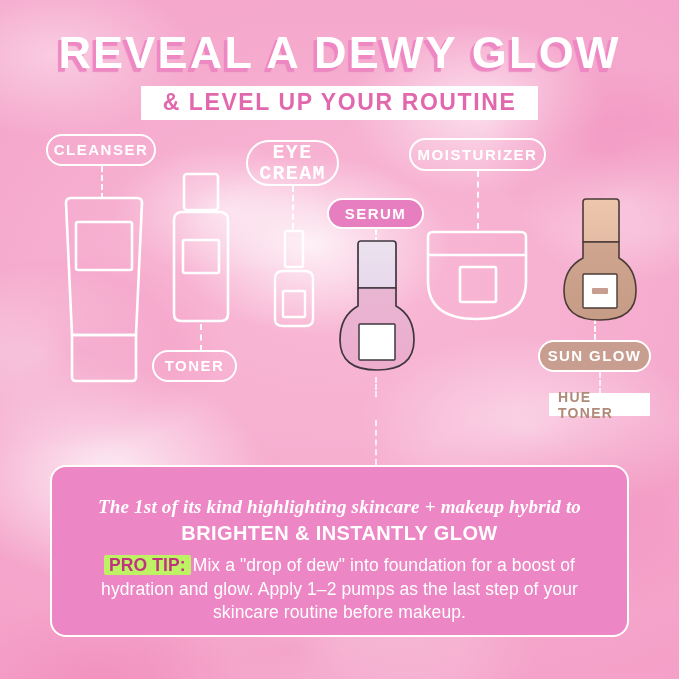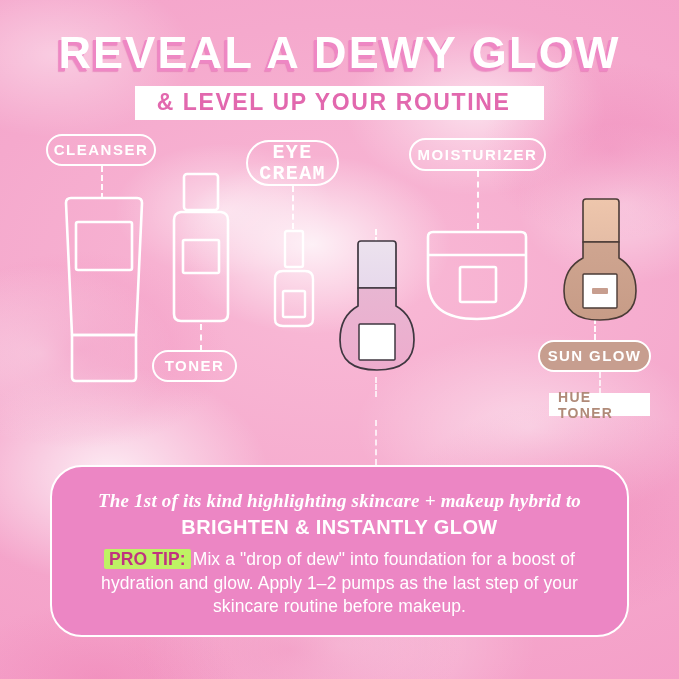--- a/index.html
+++ b/index.html
@@ -29,21 +29,21 @@
 
   
   .title-wrap{position:absolute;left:0;right:0;top:30px;text-align:center;}
   .main-title{
     font-size:45px;font-weight:700;letter-spacing:2.2px;color:#ffffff;
     line-height:1;white-space:nowrap;
     text-shadow:-3px 3px 0 #ee87c4, -3.5px 3.5px 1px rgba(224,106,173,.55);
   }
   .sub-band{
     display:inline-block;margin-top:11px;background:#ffffff;
-    padding:3px 34px 4px 22px;
+    padding:3px 22px 4px 22px;
     text-align:center;
   }
   .sub-title{
     font-size:23px;font-weight:700;letter-spacing:1.6px;color:#e268ae;
     line-height:1.18;white-space:nowrap;
   }
 
   
   .pill{
     position:absolute;display:flex;align-items:center;justify-content:center;
@@ -67,22 +67,22 @@
   }
   .dash.thin{border-left:2px dashed rgba(255,255,255,.75);}
 
   
   .prod{position:absolute;}
   .prod svg{display:block;overflow:visible;}
 
   
   .card{
     position:absolute;left:50px;top:465px;width:579px;height:172px;
-    background:#ec86c4;border:2px solid #ffffff;border-radius:32px;
-    box-sizing:border-box;padding:24px 22px 14px 22px;text-align:center;
+    background:#ec86c4;border:2px solid #ffffff;border-radius:16px;
+    box-sizing:border-box;padding:30px 22px 14px 22px;text-align:center;
   }
   .card-script{
     font-family:"Liberation Serif", serif;font-style:italic;font-weight:700;
     font-size:19px;color:#ffffff;letter-spacing:.2px;line-height:1.1;
   }
   .card-head{
     margin-top:5px;font-size:20px;font-weight:700;letter-spacing:.4px;
     color:#ffffff;line-height:1.08;white-space:nowrap;
   }
   .card-body{
@@ -197,20 +197,23 @@
 
   <div class="pill" style="left:152px;top:350px;width:85px;height:32px;">
     <span>TONER</span>
   </div>
 
   <div class="pill two-line" style="left:246px;top:140px;width:93px;height:46px;flex-direction:column;">
     <span>EYE</span>
     <span>CREAM</span>
   </div>
 
+  <div class="pill solid-pink" style="left:327px;top:198px;width:97px;height:31px;">
+    <span>SERUM</span>
+  </div>
 
   <div class="pill" style="left:409px;top:138px;width:137px;height:33px;justify-content:center;">
     <span>MOISTURIZER</span>
   </div>
 
   <div class="pill solid-tan" style="left:538px;top:340px;width:113px;height:32px;">
     <span>SUN GLOW</span>
   </div>
 
 

